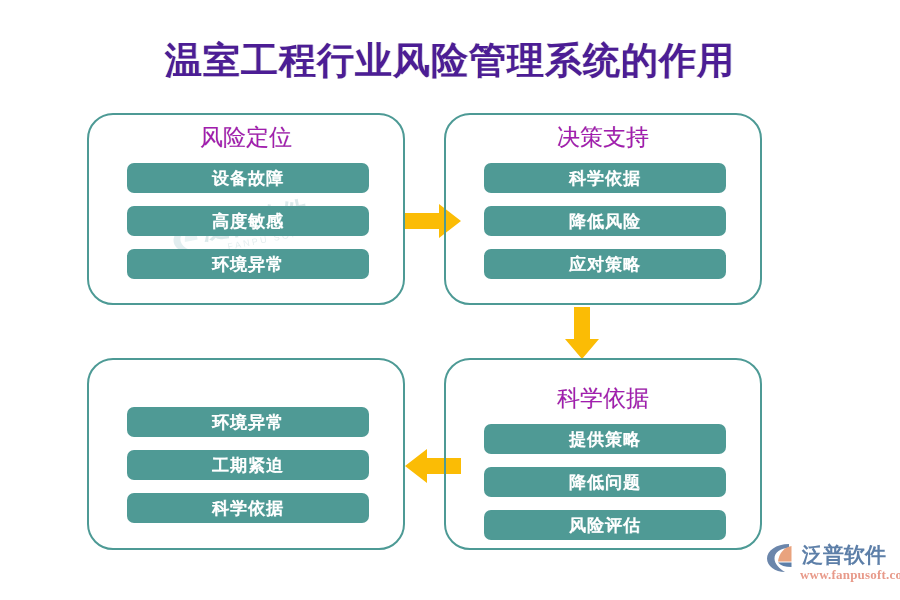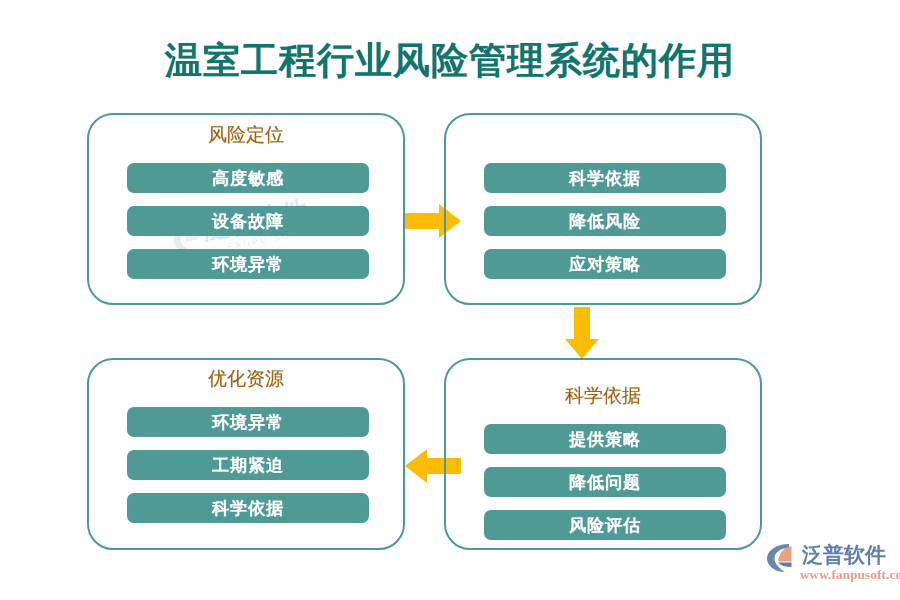--- a/index.html
+++ b/index.html
@@ -26,21 +26,21 @@
   #page-title {
     position: absolute;
     left: 0;
     top: 36px;
     width: 900px;
     text-align: center;
     font-family: "DejaVu Serif", "Liberation Serif", serif;
     font-size: 37px;
     font-weight: 700;
     letter-spacing: 1px;
-    color: #0f766e;
+    color: #4c1d95;
     text-shadow: 0.7px 0 0 rgba(40,80,180,0.30), -0.7px 0 0 rgba(210,120,30,0.24);
     white-space: nowrap;
   }
 
   
   .watermark {
     position: absolute;
     pointer-events: none;
     opacity: 0.30;
     transform: rotate(-11deg);
@@ -91,23 +91,23 @@
   #box-decision  { left: 444px; top: 113px; width: 318px; height: 192px; }
   #box-optimize  { left: 87px;  top: 358px; width: 318px; height: 192px; }
   #box-strategy  { left: 444px; top: 358px; width: 318px; height: 192px; }
 
   .box-title {
     position: absolute;
     left: 0;
     width: 100%;
     text-align: center;
     font-family: "DejaVu Serif", "Liberation Serif", serif;
-    font-size: 19px;
+    font-size: 23px;
     font-weight: 400;
-    color: #a16207;
+    color: #a21caf;
     text-shadow: 0.5px 0 0 rgba(40,80,180,0.22), -0.5px 0 0 rgba(210,120,30,0.18);
     white-space: nowrap;
   }
   #box-risk .box-title,
   #box-decision .box-title { top: 7px; }
   #box-optimize .box-title { top: 6px; }
   #box-strategy .box-title { top: 23px; }
 
   .pill-list {
     position: absolute;
@@ -199,36 +199,36 @@
       <path d="M24 2 C10 2 2 9 2 16 C2 23 9 28 18 28 C13 25 9 21 9 16 C9 10 15 6 24 6 Z" fill="#9ec6cb"></path>
       <path d="M26 4 C19 5 14 10 13 18 L26 18 Z" fill="#bcd8db"></path>
     </svg>
     <div class="wm-text">泛普软件</div>
     <div class="wm-sub">FANPU SOFTWARE</div>
   </div>
 
   <div class="node-box" id="box-risk">
     <div class="box-title">风险定位</div>
     <div class="pill-list">
+      <div class="pill">设备故障</div>
       <div class="pill">高度敏感</div>
-      <div class="pill">设备故障</div>
       <div class="pill">环境异常</div>
     </div>
   </div>
 
   <div class="node-box" id="box-decision">
+    <div class="box-title">决策支持</div>
     <div class="pill-list">
       <div class="pill">科学依据</div>
       <div class="pill">降低风险</div>
       <div class="pill">应对策略</div>
     </div>
   </div>
 
   <div class="node-box" id="box-optimize">
-    <div class="box-title">优化资源</div>
     <div class="pill-list">
       <div class="pill">环境异常</div>
       <div class="pill">工期紧迫</div>
       <div class="pill">科学依据</div>
     </div>
   </div>
 
   <div class="node-box" id="box-strategy">
     <div class="box-title">科学依据</div>
     <div class="pill-list">

